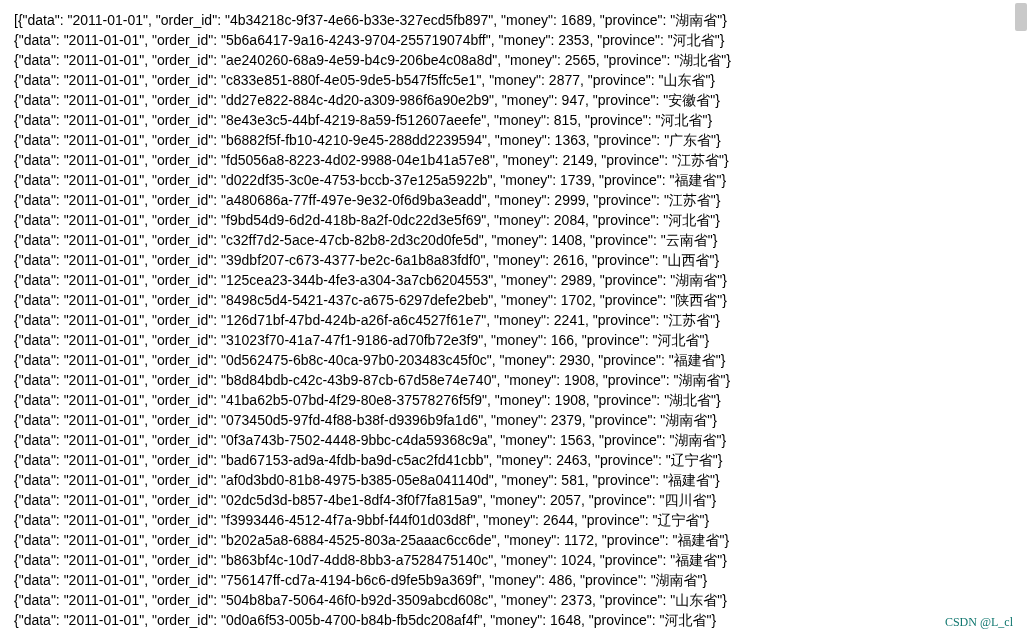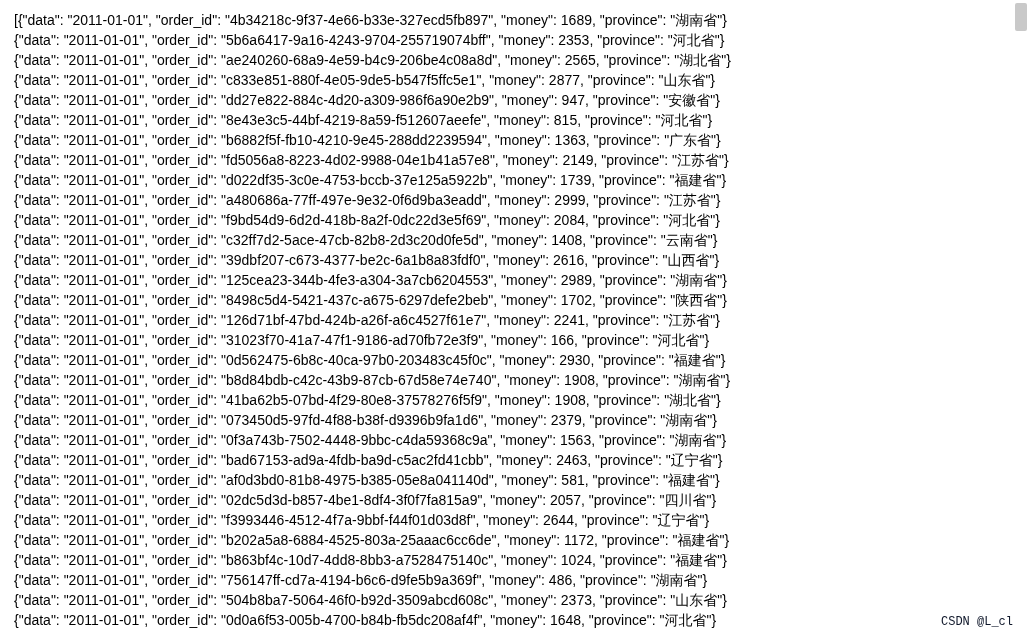--- a/index.html
+++ b/index.html
@@ -18,22 +18,22 @@
     }
     .line {
       white-space: nowrap;
       font-family: Arial, Helvetica, sans-serif;
     }
     .watermark {
       position: absolute;
       bottom: 8px;
       right: 14px;
       font-size: 12px;
-      color: #0f172a;
-      font-family: Liberation Mono, monospace;
+      color: #0f766e;
+      font-family: Liberation Serif, serif;
       text-align: right;
     }
     .scrollbar {
       position: absolute;
       top: 0;
       right: 0;
       width: 4px;
       height: 100%;
       background: transparent;
     }

